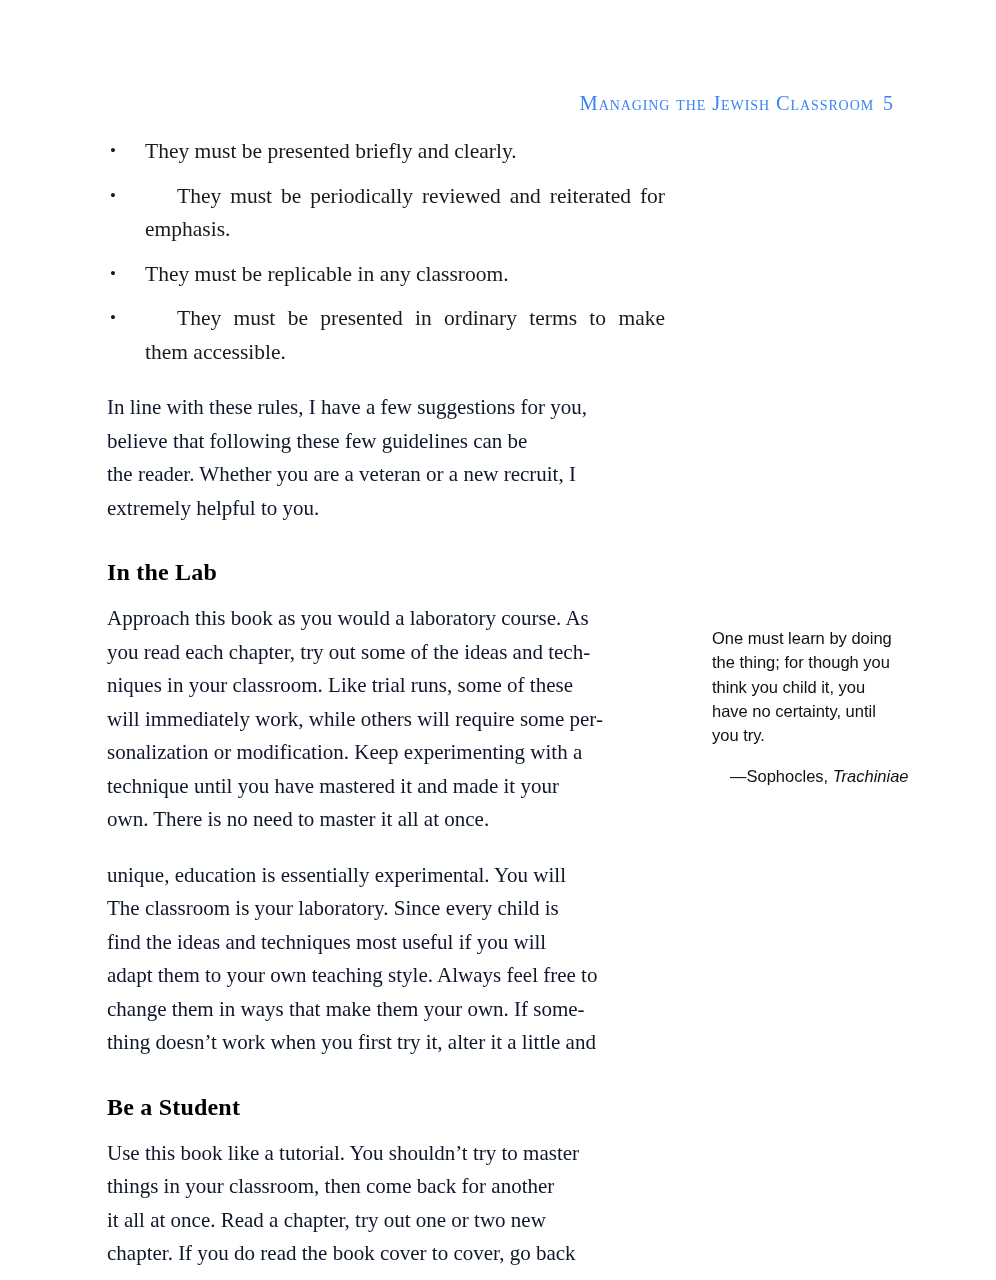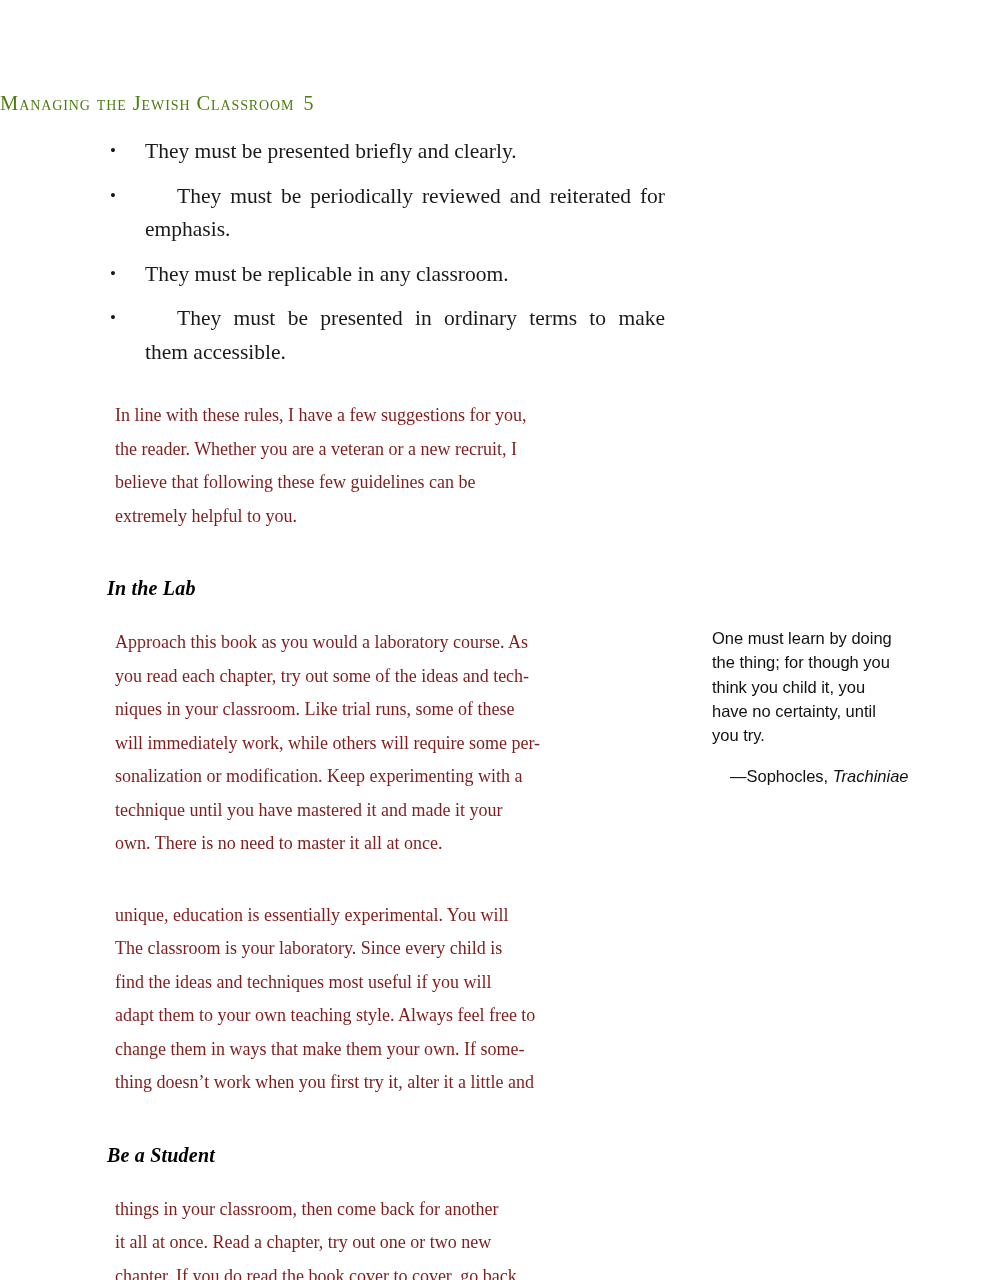--- a/index.html
+++ b/index.html
@@ -23,24 +23,25 @@
     inset: 0;
     background: #ffffff;
   }
 
   
   .running-head {
     position: absolute;
     top: 92px;
     left: 0;
     width: 893px;
+    text-align: right;
     font-family: "Liberation Serif", "DejaVu Serif", serif;
     font-size: 19px;
     letter-spacing: 0.6px;
-    color: #4d7c0f;
+    color: #3b82f6;
     white-space: nowrap;
   }
   .running-head .rh-title {
     font-variant: small-caps;
     font-size: 20.5px;
     letter-spacing: 0.9px;
   }
   .running-head .rh-folio {
     font-size: 20px;
     margin-left: 9px;
@@ -82,42 +83,41 @@
     display: block;
   }
   .bullet-item .bline.just {
     text-align: justify;
     text-align-last: justify;
     margin-left: 32px;
   }
 
   
   .para {
-    font-size: 18px;
+    font-size: 21px;
     line-height: 33.5px;
-    margin: 8px;
-    color: #7f1d1d;
+    margin: 0;
+    color: #0f172a;
   }
   .para .pline {
     display: block;
     white-space: nowrap;
   }
 
   .para-gap { height: 22px; }
 
   
   .section-heading {
     font-family: "Liberation Serif", "DejaVu Serif", serif;
     font-weight: bold;
-    font-size: 20px;
+    font-size: 24px;
     line-height: 34px;
     letter-spacing: 0.2px;
     color: #000000;
     margin: 0;
-    font-style: italic;
   }
   .head-gap-before { height: 30px; }
   .head-gap-after { height: 13px; }
 
   
   .sidenote {
     position: absolute;
     left: 712px;
     top: 626px;
     width: 205px;
@@ -169,22 +169,22 @@
         <span class="bline just">They must be presented in ordinary terms to make</span>
         <span class="bline">them accessible.</span>
       </li>
 
     </ul>
 
     <div class="para-gap"></div>
 
     <p class="para">
       <span class="pline">In line with these rules, I have a few suggestions for you,</span>
+      <span class="pline">believe that following these few guidelines can be</span>
       <span class="pline">the reader. Whether you are a veteran or a new recruit, I</span>
-      <span class="pline">believe that following these few guidelines can be</span>
       <span class="pline">extremely helpful to you.</span>
     </p>
 
     <div class="head-gap-before"></div>
 
     <h2 class="section-heading">In the Lab</h2>
     <div class="head-gap-after"></div>
 
     <p class="para">
       <span class="pline">Approach this book as you would a laboratory course. As</span>
@@ -206,20 +206,21 @@
       <span class="pline">change them in ways that make them your own. If some-</span>
       <span class="pline">thing doesn’t work when you first try it, alter it a little and</span>
     </p>
 
     <div class="head-gap-before"></div>
 
     <h2 class="section-heading">Be a Student</h2>
     <div class="head-gap-after"></div>
 
     <p class="para">
+      <span class="pline">Use this book like a tutorial. You shouldn’t try to master</span>
       <span class="pline">things in your classroom, then come back for another</span>
       <span class="pline">it all at once. Read a chapter, try out one or two new</span>
       <span class="pline">chapter. If you do read the book cover to cover, go back</span>
 
     </p>
 
   </div>
 
   <aside class="sidenote">
     <span class="sn-line">One must learn by doing</span>

